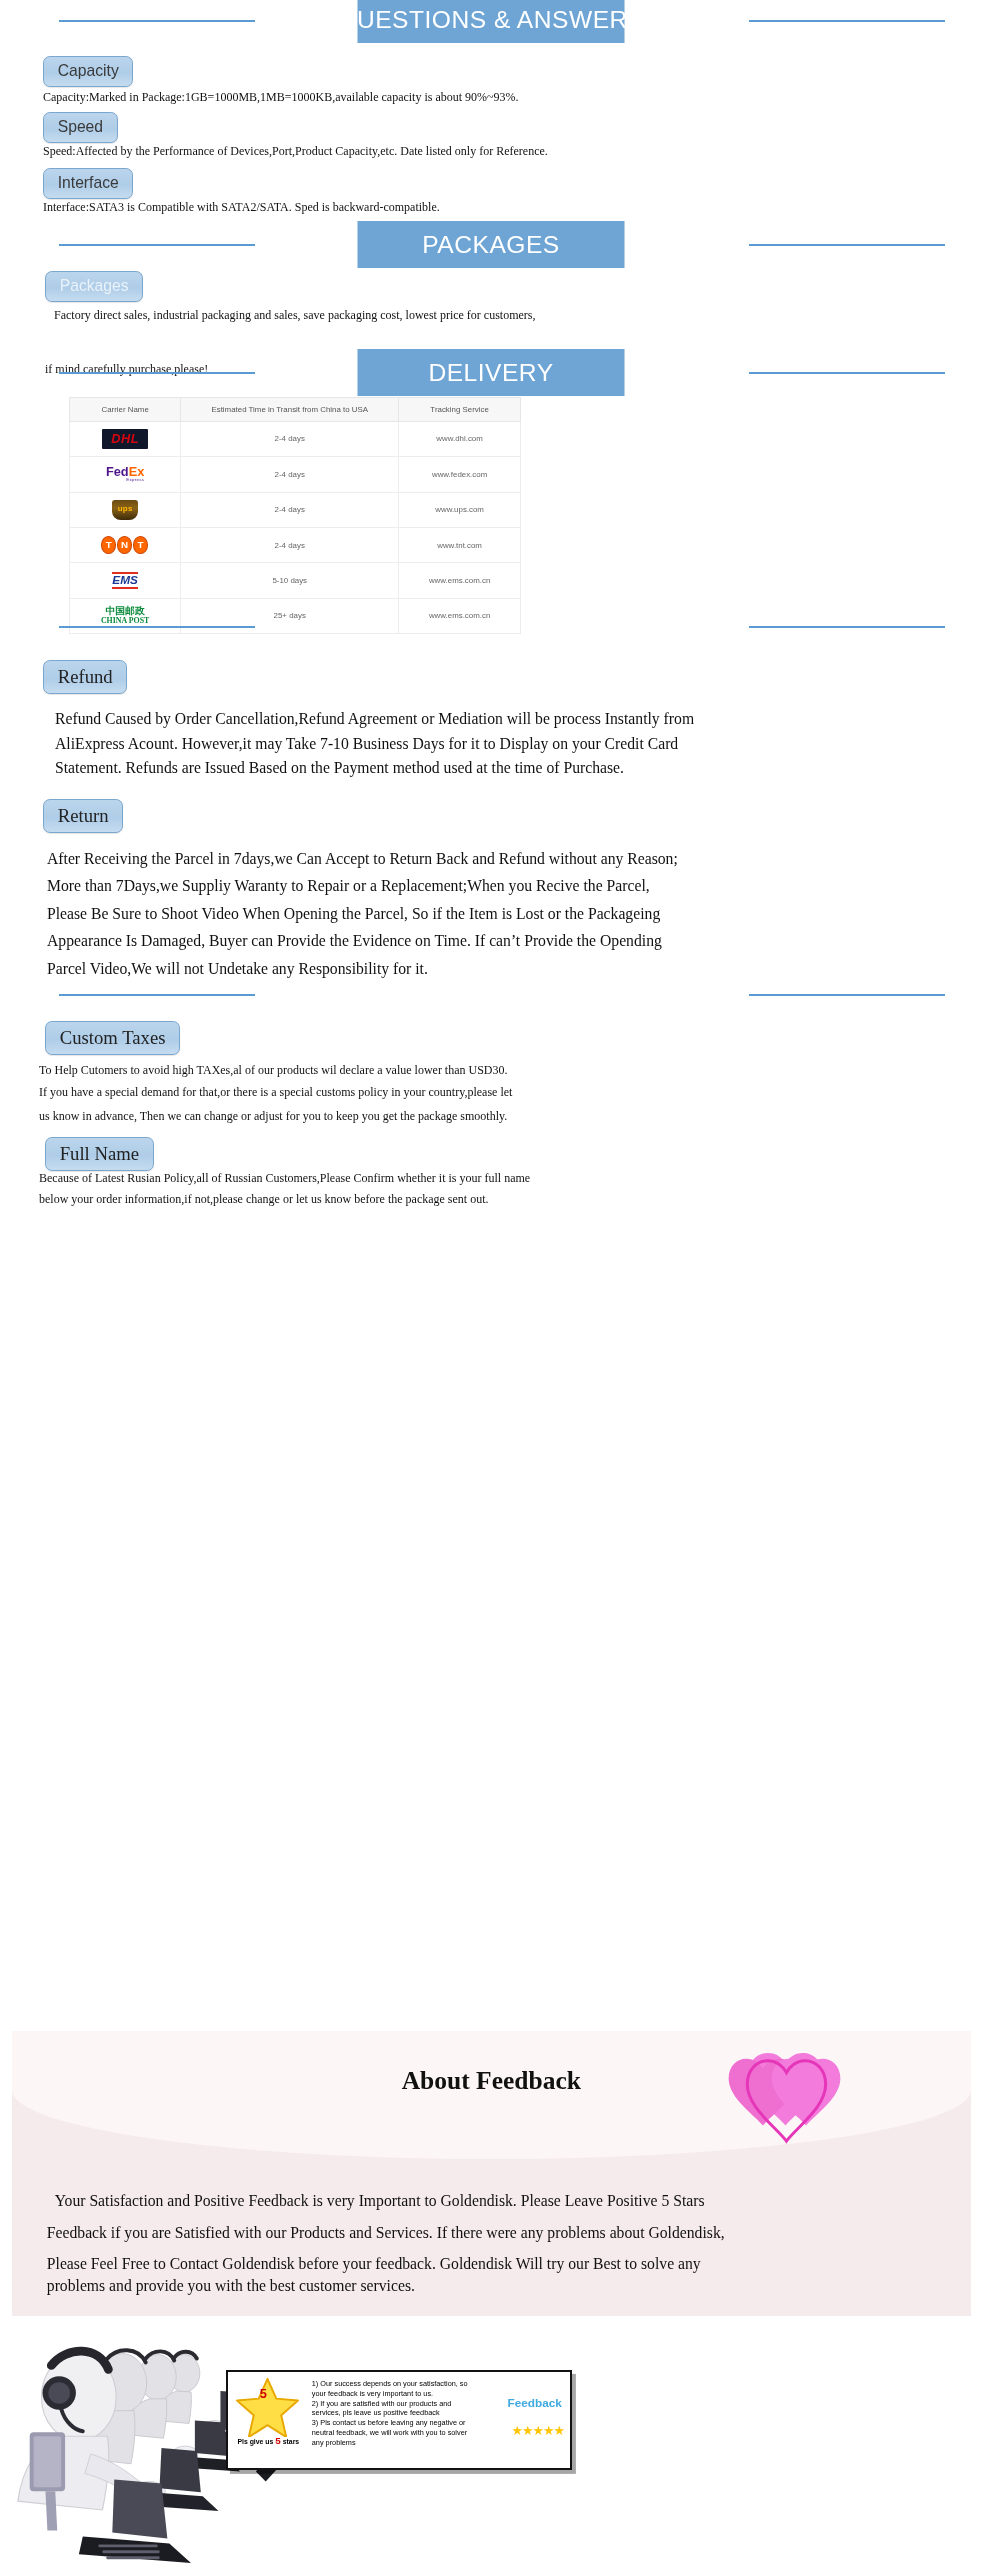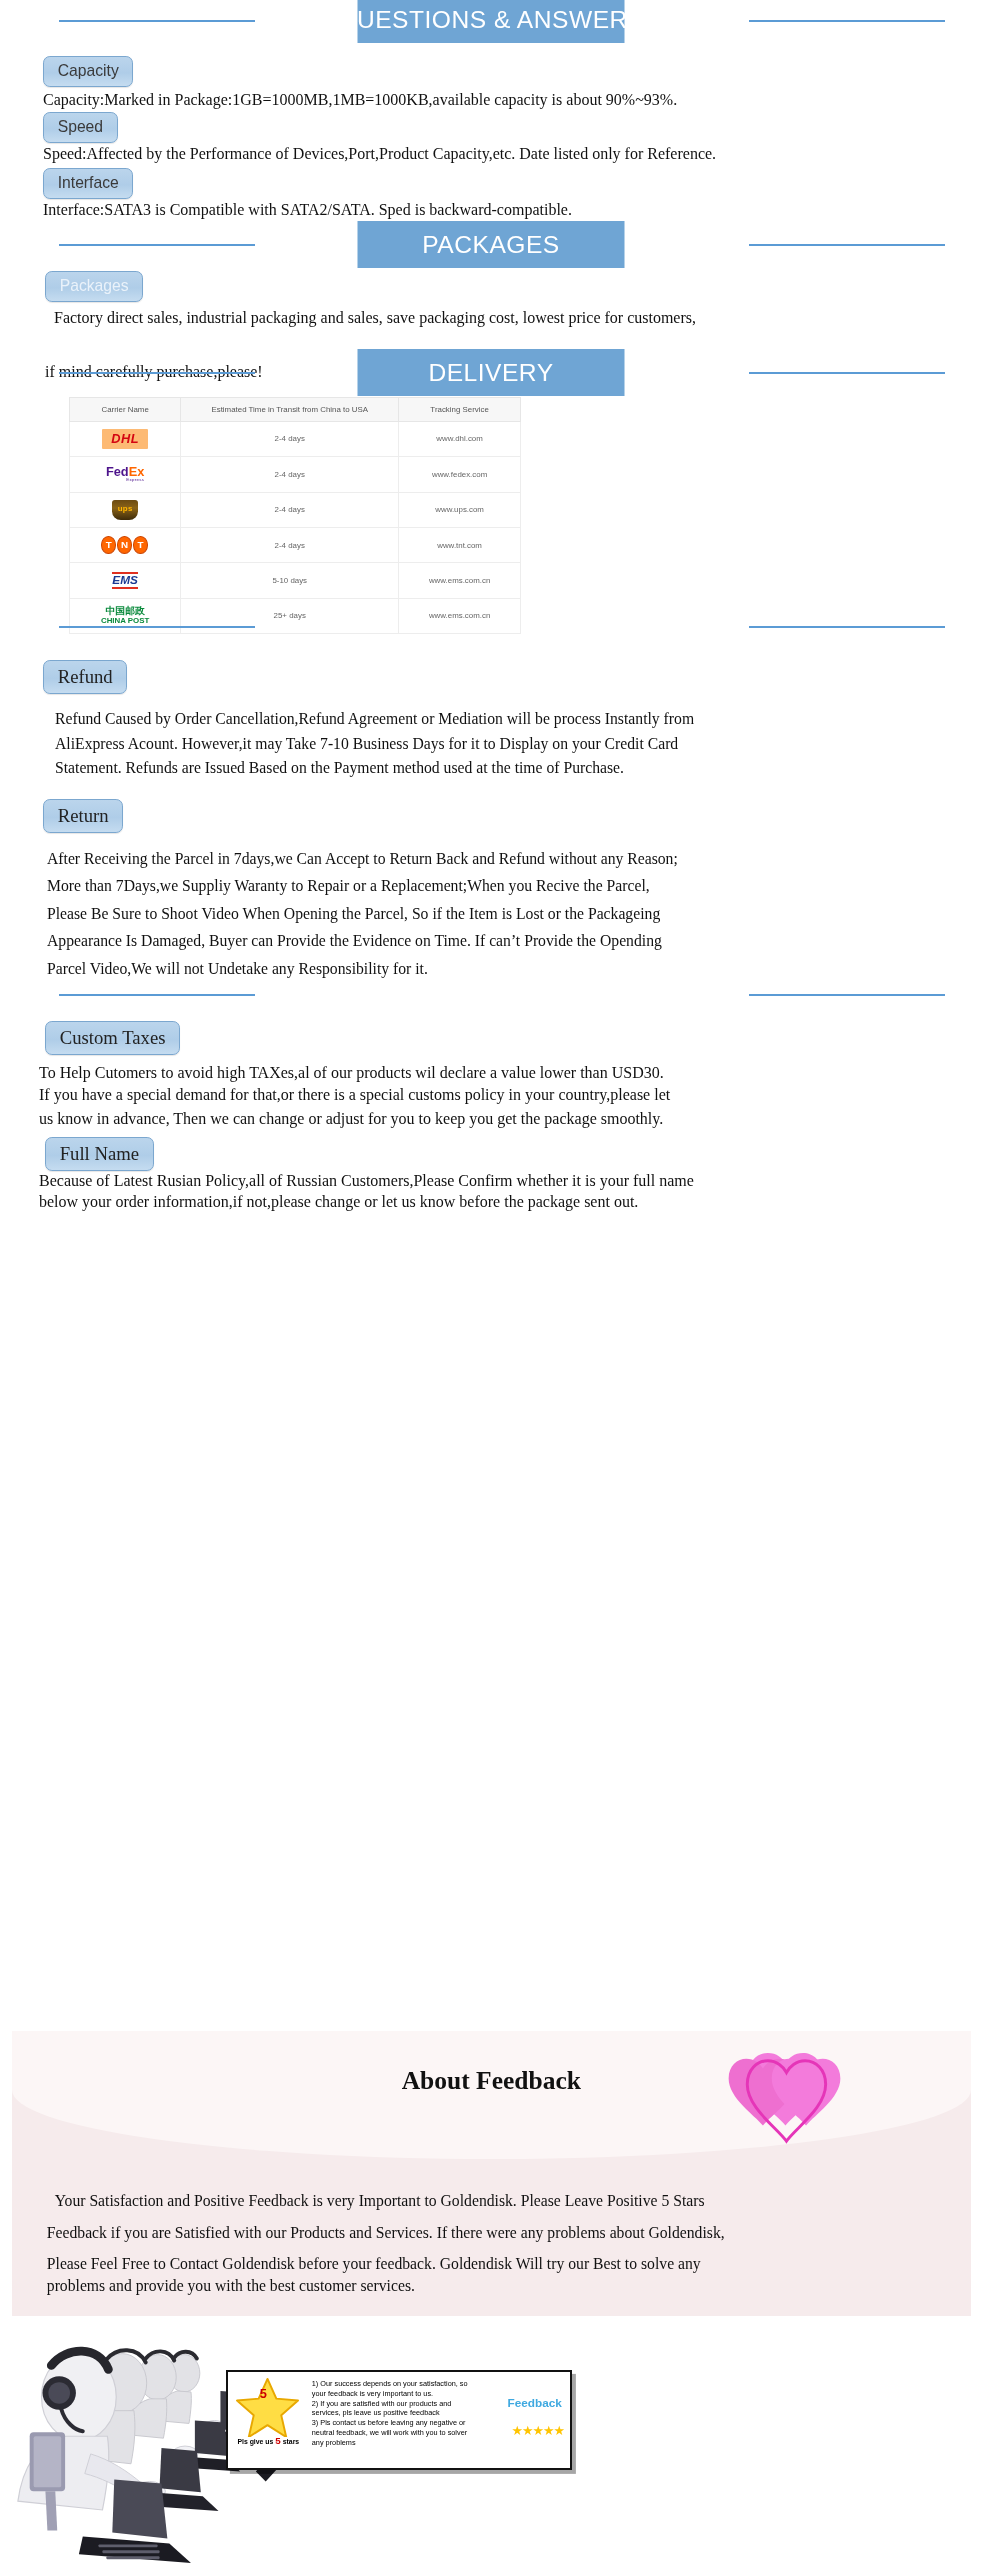--- a/index.html
+++ b/index.html
@@ -72,21 +72,21 @@
   }
   .pill.serif {
     font-family: "Liberation Serif", serif;
     font-size: 18.7px;
     color: #222;
   }
   .pill.ghost { color: #EAF2FA; }
 
   .para {
     font-family: "Liberation Serif", serif;
-    font-size: 16px;
+    font-size: 12px;
     color: #111;
     line-height: 1.35;
   }
   .para.loose { line-height: 2.05; font-size: 15.7px; }
 
   .abs { position: absolute; }
 
   
   .ship-table {
     border-collapse: collapse;
@@ -113,21 +113,21 @@
     height: 22.6px;
     vertical-align: middle;
   }
   .ship-table td.logo-cell { width: 108px; }
   .ship-table td.time-cell { width: 226px; }
   .ship-table td.track-cell { width: 118px; }
 
   
   .logo { display: inline-block; line-height: 1; }
   .logo-dhl {
-    background: #fdba74; color: #D40511;
+    background: #0f172a; color: #D40511;
     font-family: "Liberation Sans", sans-serif;
     font-weight: bold; font-style: italic;
     font-size: 12.8px; letter-spacing: 0.5px;
     padding: 3.9px 8.8px; border-radius: 1px;
   }
   .logo-fedex { font-family: "Liberation Sans", sans-serif; font-weight: bold; font-size: 12.8px; }
   .logo-fedex .fed { color: #4D148C; }
   .logo-fedex .ex  { color: #FF6600; }
   .logo-fedex .sub { display:block; color:#4D148C; font-size:4.4px; font-weight:normal; letter-spacing:0.3px; text-align:right; margin-top:-1px;}
   .logo-ups {
@@ -137,21 +137,21 @@
     border-radius: 2.9px 2.9px 8.8px 8.8px; letter-spacing: 0.3px;
   }
   .logo-tnt { font-family: "Liberation Sans", sans-serif; font-weight: bold; font-size: 11.8px; color: #fff; }
   .logo-tnt b {
     display:inline-block; background:#FF6600; border:1.5px solid #CC4400;
     border-radius:50%; width:12.8px; height:15.7px; line-height:15.7px;
     font-size:9.8px; margin-right:1px; text-align:center;
   }
   .logo-ems { font-family: "Liberation Sans", sans-serif; font-weight: bold; font-style: italic; font-size: 11.8px; color: #1B3A93; }
   .logo-ems i { display:block; height:1.5px; background:#E03020; margin:1px 0; font-style:normal; }
-  .logo-cp { font-family: Liberation Sans, sans-serif; font-size: 7.9px; color: #0A8A3C; font-weight: bold; line-height: 1.1; }
+  .logo-cp { font-family: Liberation Serif, serif; font-size: 7.9px; color: #0A8A3C; font-weight: bold; line-height: 1.1; }
   .logo-cp .cn { font-size: 9.8px; display:block; }
 
   
   #feedback-panel {
     position: absolute;
     left: 11.8px; top: 2031px;
     width: 959px; height: 285px;
     background: #F6EBEC;
     overflow: hidden;
   }

